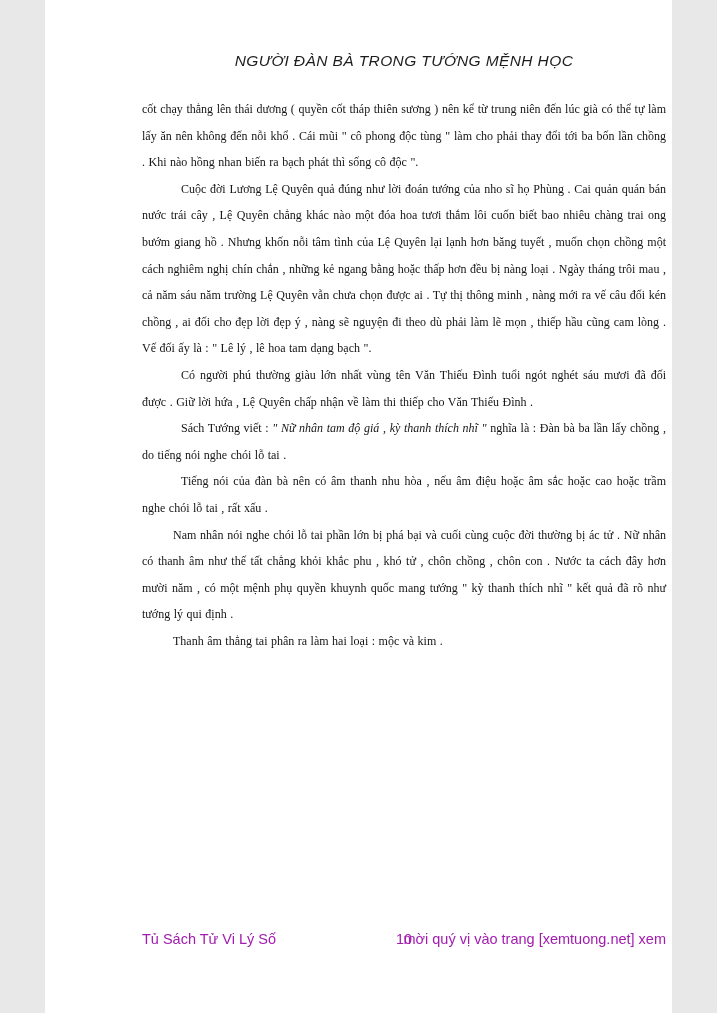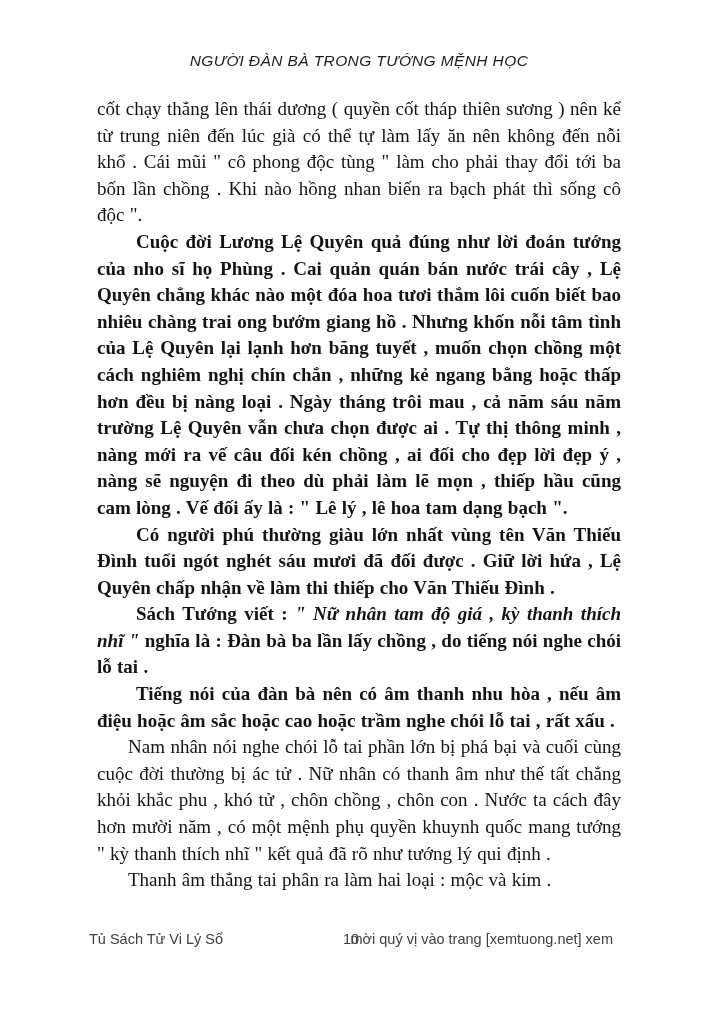--- a/index.html
+++ b/index.html
@@ -1,18 +1,18 @@
 <!DOCTYPE html>
 <html><head>
 <meta charset="utf-8">
 <style>
   html, body { margin: 0; padding: 0; background: #e8e8e8; }
   .page {
     position: relative;
-    width: 717px;
+    width: 627px;
     height: 1013px;
     background: #ffffff;
     margin: 0 auto;
     overflow: hidden;
   }
   .doc-title {
     position: absolute;
     top: 52px;
     left: 97px;
     width: 524px;
@@ -23,39 +23,39 @@
     letter-spacing: 0.4px;
     color: #1d1d1d;
     white-space: nowrap;
   }
   .doc-body {
     position: absolute;
     top: 96px;
     left: 97px;
     width: 524px;
     font-family: "Liberation Serif", serif;
-    font-size: 19px;
+    font-size: 12px;
     line-height: 26.6px;
     text-align: justify;
     color: #141414;
     word-spacing: 0.5px;
   }
   .para { margin: 0; padding: 0; }
-  .para.indent { text-indent: 39px; font-weight: bold; }
+  .para.indent { text-indent: 39px; }
   .para.indent-sm { text-indent: 31px; }
   .seg-italic { font-style: italic; }
   .doc-footer {
     position: absolute;
     top: 931px;
-    left: 89px;
+    left: 97px;
     width: 524px;
     height: 20px;
     font-family: "Liberation Sans", sans-serif;
     font-size: 14.5px;
-    color: #404040;
+    color: #a21caf;
   }
   .footer-left  { position: absolute; left: 0; top: 0; }
   .footer-center{ position: absolute; left: 50%; top: 0; transform: translateX(-50%); }
   .footer-right { position: absolute; right: 0; top: 0; margin-left: 20px; }
 </style>
 </head>
 <body>
 
 <div class="page">
   <div class="doc-title">NGƯỜI ĐÀN BÀ TRONG TƯỚNG MỆNH HỌC</div>

